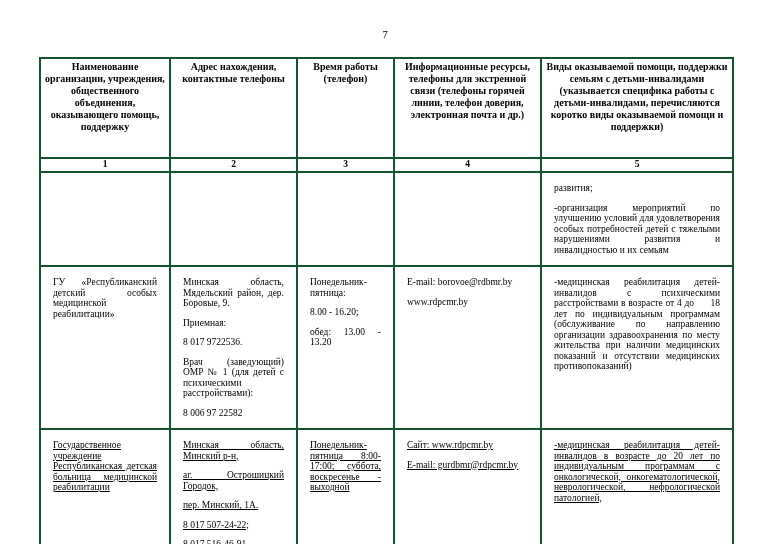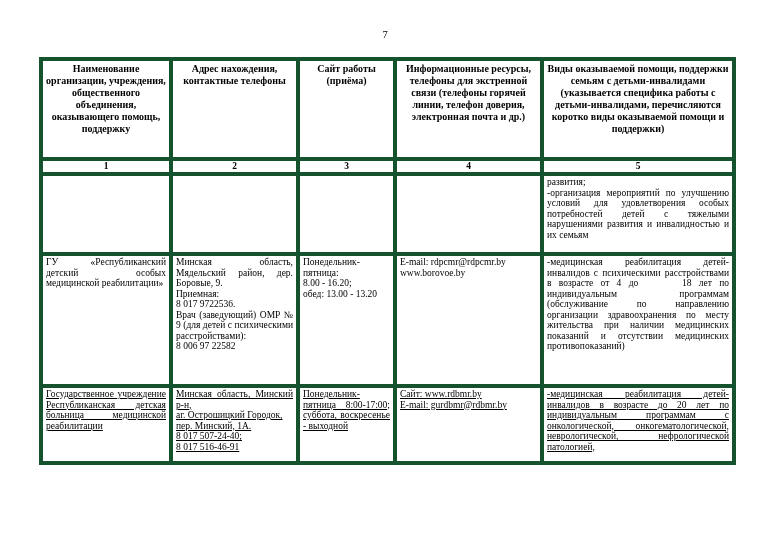--- a/index.html
+++ b/index.html
@@ -28,21 +28,21 @@
   table.org-table {
     position: absolute;
     left: 39px;
     top: 57px;
     width: 693px;
     border-collapse: collapse;
     table-layout: fixed;
   }
   table.org-table th,
   table.org-table td {
-    border: 4px solid #14532d;
+    border: 2px solid #14532d;
     vertical-align: top;
     padding: 1px 3px;
     overflow: hidden;
   }
   tr.header-row { height: 100px; }
   tr.header-row th {
     font-weight: bold;
     text-align: center;
     font-size: 10px;
     line-height: 12px;
@@ -58,42 +58,42 @@
   }
   tbody td {
     font-size: 9.5px;
     line-height: 10.5px;
   }
   tbody tr.row-0 { height: 80px; }
   tbody tr.row-1 { height: 132px; }
   tbody tr.row-2 { height: 77px; text-decoration: underline; }
   .para {
     text-align: justify;
-    margin: 0;
+    margin: 9px;
   }
 </style>
 </head>
 <body>
 
 <div class="page">
   <div class="page-number">7</div>
 
   <table class="org-table">
     <colgroup>
       <col style="width:130px">
       <col style="width:127px">
       <col style="width:97px">
       <col style="width:147px">
       <col style="width:192px">
     </colgroup>
     <thead>
       <tr class="header-row" id="header-row">
           <th>Наименование организации, учреждения, общественного объединения, оказывающего помощь, поддержку</th>
           <th>Адрес нахождения, контактные телефоны</th>
-          <th>Сайт работы (приёма)</th>
+          <th>Время работы (телефон)</th>
           <th>Информационные ресурсы, телефоны для экстренной связи (телефоны горячей линии, телефон доверия, электронная почта и др.)</th>
           <th>Виды оказываемой помощи, поддержки семьям с детьми-инвалидами (указывается специфика работы с детьми-инвалидами, перечисляются коротко виды оказываемой помощи и поддержки)</th>
         </tr>
       <tr class="numbers-row" id="numbers-row">
           <th>1</th>
           <th>2</th>
           <th>3</th>
           <th>4</th>
           <th>5</th>
         </tr>
@@ -110,53 +110,53 @@
           </td>
         </tr>
         <tr class="row-1">
           <td>
             <div class="para">ГУ «Республиканский детский особых медицинской реабилитации»</div>
           </td>
           <td>
             <div class="para">Минская область, Мядельский район, дер. Боровые, 9.</div>
             <div class="para">Приемная:</div>
             <div class="para">8 017 9722536.</div>
-            <div class="para">Врач (заведующий) ОМР № 9 (для детей с психическими расстройствами):</div>
+            <div class="para">Врач (заведующий) ОМР № 1 (для детей с психическими расстройствами):</div>
             <div class="para">8 006 97 22582</div>
           </td>
           <td>
             <div class="para">Понедельник-пятница:</div>
             <div class="para">8.00 - 16.20;</div>
             <div class="para">обед: 13.00 - 13.20</div>
           </td>
           <td>
-            <div class="para">E-mail: rdpcmr@rdpcmr.by</div>
-            <div class="para">www.borovoe.by</div>
+            <div class="para">E-mail: borovoe@rdbmr.by</div>
+            <div class="para">www.rdpcmr.by</div>
           </td>
           <td>
             <div class="para">-медицинская реабилитация детей-инвалидов с психическими расстройствами в возрасте от 4 до &nbsp;&nbsp;&nbsp;&nbsp;&nbsp;18 лет по индивидуальным программам (обслуживание по направлению организации здравоохранения по месту жительства при наличии медицинских показаний и отсутствии медицинских противопоказаний)</div>
           </td>
         </tr>
         <tr class="row-2">
           <td>
             <div class="para">Государственное учреждение Республиканская детская больница медицинской реабилитации</div>
           </td>
           <td>
             <div class="para">Минская область, Минский р-н,</div>
             <div class="para">аг. Острошицкий Городок,</div>
             <div class="para">пер. Минский, 1А.</div>
-            <div class="para">8 017 507-24-40;</div>
+            <div class="para">8 017 507-24-22;</div>
             <div class="para">8 017 516-46-91</div>
           </td>
           <td>
             <div class="para">Понедельник-пятница 8:00-17:00; суббота, воскресенье - выходной</div>
           </td>
           <td>
-            <div class="para">Сайт: www.rdbmr.by</div>
-            <div class="para">E-mail: gurdbmr@rdbmr.by</div>
+            <div class="para">Сайт: www.rdpcmr.by</div>
+            <div class="para">E-mail: gurdbmr@rdpcmr.by</div>
           </td>
           <td>
             <div class="para">-медицинская реабилитация детей-инвалидов в возрасте до 20 лет по индивидуальным программам с онкологической, онкогематологической, неврологической, нефрологической патологией,</div>
           </td>
         </tr>
       </tbody>
   </table>
 </div>
 
 </body></html>

